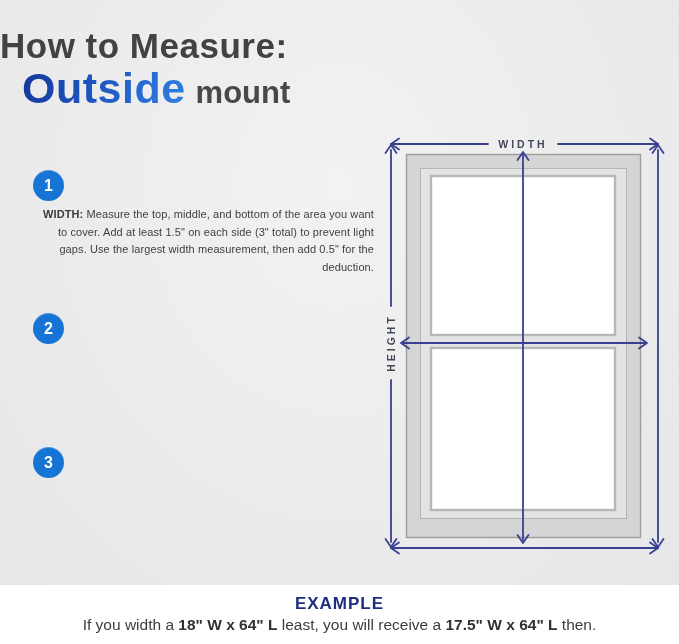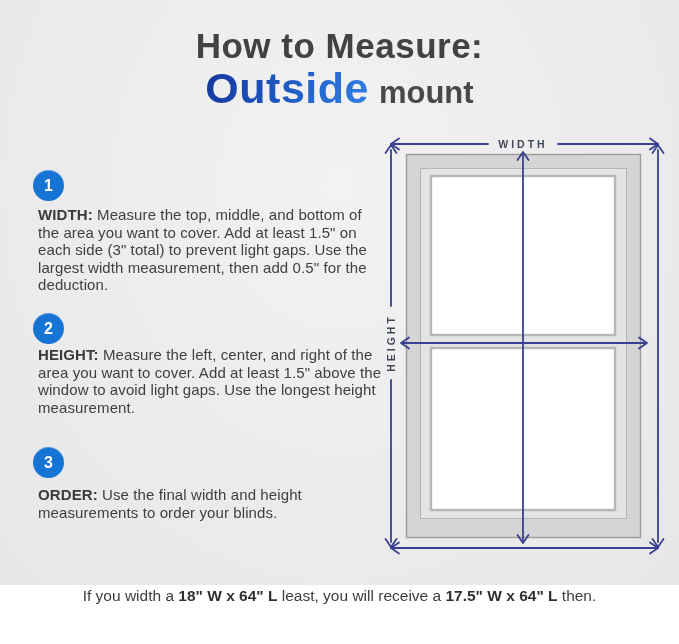--- a/index.html
+++ b/index.html
@@ -6,43 +6,43 @@
   html,body { width:679px; height:644px; }
   body { font-family:"Liberation Sans", sans-serif; }
   .stage {
     position:relative; width:679px; height:644px; overflow:hidden; background:#ffffff;
   }
   .canvas {
     position:absolute; left:0; top:0; width:679px; height:585px;
     background:radial-gradient(ellipse at 50% 32%, #f2f2f3 0%, #ebebec 62%, #e7e7e9 100%);
   }
   
-  .title { position:absolute; left:0; top:27px; width:100%; text-align:center; }
+  .title { position:absolute; left:0; top:27px; width:100%; text-align:left; }
   .t1 { font-size:35px; line-height:38px; font-weight:700; color:#414244; letter-spacing:.5px; }
-  .t2 { margin-top:1px; line-height:44px; }
+  .t2 { margin-top:1px; line-height:44px;padding-left:22px; }
   .t2 .blue {
     font-size:43px; font-weight:800; letter-spacing:.5px;
     background:linear-gradient(110deg,#16399e 5%, #1e56c0 45%, #2f7de2 95%);
     -webkit-background-clip:text; background-clip:text;
     -webkit-text-fill-color:transparent; color:transparent;
   }
   .t2 .mount { font-size:31px; font-weight:700; color:#48484a; margin-left:10px; }
   
   .badge {
     position:absolute; width:31px; height:31px; border-radius:50%;
     background:#1674d4; color:#ffffff; font-size:16px; font-weight:700;
     display:flex; align-items:center; justify-content:center;
     box-shadow:inset 0 1px 0 rgba(255,255,255,.25);
   }
   .b1 { left:33px; top:170px; }
   .b2 { left:33px; top:313px; }
   .b3 { left:33px; top:447px; }
   .steptext {
-    position:absolute; left:38px; font-size:15px; line-height:17.5px;
-    color:#3f4043; letter-spacing:.1px;
+    position:absolute; left:38px; font-size:11px; line-height:17.5px;
+    color:#3f4043; letter-spacing:.1px;text-align:right;
   }
   .st1 { top:206px; width:336px; }
   .st2 { top:346px; width:347px; }
   .st3 { top:486px; width:336px; }
   .steplabel { font-weight:700; color:#3a3b3e; }
   
   .diagram { position:absolute; left:370px; top:125px; width:300px; height:440px; }
   
   .footer {
     position:absolute; left:0; top:585px; width:679px; height:59px;
@@ -66,26 +66,24 @@
     </header>
 
     <div class="badge b1">
       <span>1</span>
     </div>
     <p class="steptext st1"><b class="steplabel">WIDTH:</b> <span>Measure the top, middle, and bottom of the area you want to cover. Add at least 1.5" on each side (3" total) to prevent light gaps. Use the largest width measurement, then add 0.5" for the deduction.</span></p>
 
     <div class="badge b2">
       <span>2</span>
     </div>
-    <p class="steptext st2"><b class="steplabel">HEIGHT:</b> <span>Measure the left, center, and right of the area you want to cover. Add at least 1.5" above the window to avoid light gaps. Use the longest height measurement.</span></p>
 
     <div class="badge b3">
       <span>3</span>
     </div>
-    <p class="steptext st3"><b class="steplabel">ORDER:</b> <span>Use the final width and height measurements to order your blinds.</span></p>
 
     <svg class="diagram" viewBox="0 0 300 440">
 
       <rect x="36.5" y="29.5" width="234" height="383" fill="#d5d5d5" stroke="#9c9c9c" stroke-width="1.4"></rect>
       <rect x="50.5" y="43.5" width="206" height="350" fill="#e3e3e3" stroke="#b4b4b4" stroke-width="1"></rect>
       <rect x="61" y="51" width="184" height="159" fill="#ffffff" stroke="#b7b7b7" stroke-width="2.4"></rect>
       <rect x="61" y="223" width="184" height="162" fill="#ffffff" stroke="#b7b7b7" stroke-width="2.4"></rect>
 
       <g stroke="#39408f" stroke-width="1.8" fill="none" stroke-linecap="round" stroke-linejoin="round">
 
@@ -125,15 +123,16 @@
           <polyline points="269,212.5 277,218 269,223.5"></polyline>
         </g>
       </g>
 
       <text x="153" y="22.5" text-anchor="middle" font-size="10.5" font-weight="700" letter-spacing="3" fill="#3f4856" font-family="Liberation Sans, sans-serif">WIDTH</text>
       <text x="21" y="221.5" transform="rotate(-90 21 218)" text-anchor="middle" font-size="10.5" font-weight="700" letter-spacing="3" fill="#3f4856" font-family="Liberation Sans, sans-serif">HEIGHT</text>
     </svg>
   </div>
 
   <footer class="footer">
+    <div class="exh">EXAMPLE</div>
     <div class="exs"><span>If you width a </span><b>18" W x 64" L</b><span> least, you will receive a </span><b>17.5" W x 64" L</b><span> then.</span></div>
   </footer>
 </div>
 
 </body></html>

